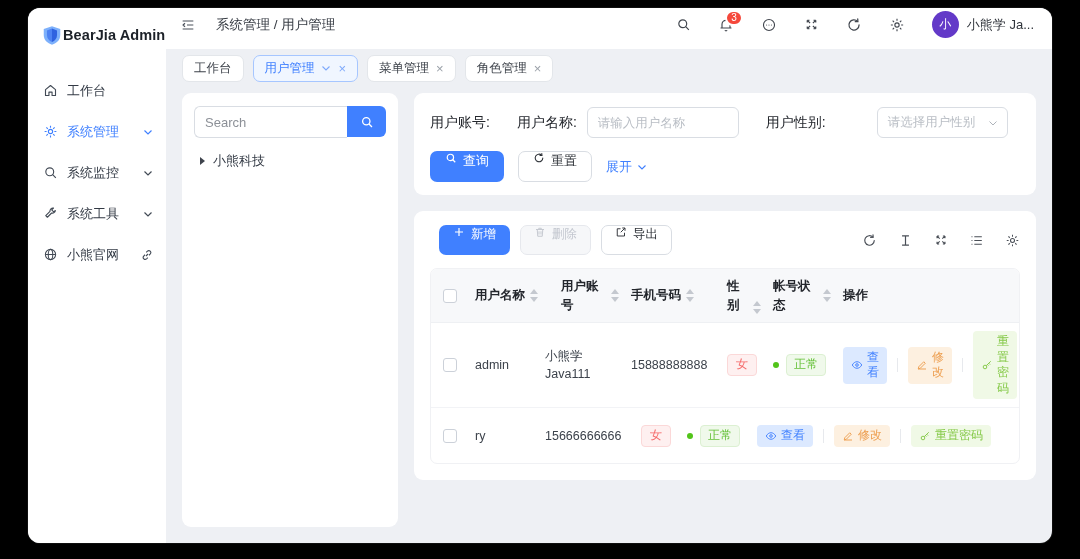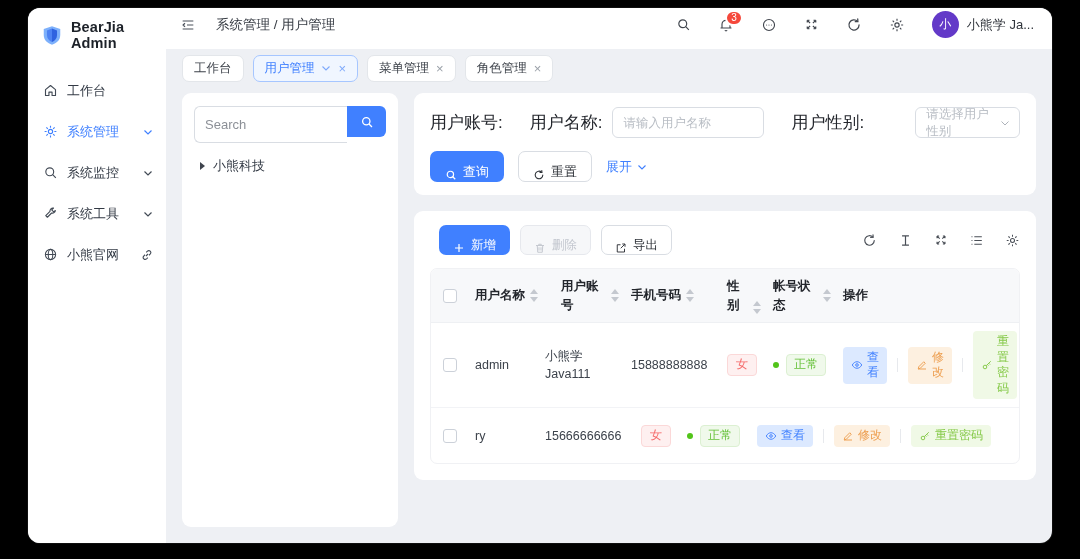--- a/index.html
+++ b/index.html
@@ -7,21 +7,21 @@
   .window { position:absolute; left:28px; top:8px; width:1024px; height:535px; background:#eef0f4; border-radius:12px; overflow:hidden; display:flex; box-shadow:0 0 0 1px rgba(255,255,255,.06); }
 
   
   .ic { display:inline-flex; align-items:center; justify-content:center; flex:none; }
   .ic svg { width:100%; height:100%; display:block; }
   .i14 { width:14px; height:14px; } .i15 { width:15px; height:15px; }
   .i16 { width:16px; height:16px; } .i12 { width:12px; height:12px; }
 
   
   .sidebar { width:138px; background:#fff; flex:none; display:flex; flex-direction:column; }
-  .logo { height:54px; display:flex; align-items:center; gap:8px; padding:0 0 0 13px; }
+  .logo { height:54px; display:flex; align-items:center; padding:0 0 0 13px; }
   .logo-ic { width:22px; height:22px; }
   .logo-text { font-size:14.5px; font-weight:bold; color:#1c2128; letter-spacing:.1px; }
   .menu { padding-top:8px; display:flex; flex-direction:column; }
   .mitem { height:41px; display:flex; align-items:center; gap:9px; padding:0 12px 0 15px; font-size:13px; color:#333a45; cursor:pointer; }
   .mitem .ic { color:#424a55; }
   .mitem.active, .mitem.active .ic { color:#4080ff; }
   .m-chev { margin-left:auto; color:#717680; }
 
   
   .main { flex:1; display:flex; flex-direction:column; min-width:0; }
@@ -39,40 +39,40 @@
   .tabbar { height:38px; display:flex; align-items:center; gap:9px; padding:0 16px; }
   .tab { height:27px; display:flex; align-items:center; gap:5px; padding:0 11px; background:#fff; border:1px solid #e3e6ea; border-radius:7px; font-size:12.5px; color:#3e434b; cursor:pointer; }
   .tab.active { background:#f0f6ff; border-color:#a6c6ff; color:#4080ff; }
   .tab .x { font-size:13px; color:#9aa0a8; line-height:1; margin-left:2px; }
   .tab.active .x, .tab.active .ic { color:#7ea9fb; }
 
   
   .content { flex:1; display:flex; gap:16px; padding:6px 16px 16px; min-height:0; }
   .tree-card { width:216px; flex:none; background:#fff; border-radius:9px; padding:13px 12px; display:flex; flex-direction:column; gap:14px; }
   .sgroup { display:flex; }
-  .sgroup input { flex:1; min-width:0; height:37px; border:1px solid #d9dde3; border-right:none; border-radius:6px 0 0 6px; padding:0 10px; font-size:13px; color:#333; outline:none; }
+  .sgroup input { flex:1; min-width:0; height:32px; border:1px solid #d9dde3; border-right:none; border-radius:6px 0 0 6px; padding:0 10px; font-size:13px; color:#333; outline:none; }
   .sgroup input::placeholder { color:#8c9097; }
   .sbtn { width:39px; height:31px; background:#4080ff; border:none; border-radius:0 6px 6px 0; color:#fff; display:flex; align-items:center; justify-content:center; cursor:pointer; }
   .tree-node { display:flex; align-items:center; gap:8px; font-size:13px; color:#333a45; padding-left:6px; cursor:pointer; }
   .tcaret { width:0; height:0; border-left:5px solid #3f444d; border-top:4px solid transparent; border-bottom:4px solid transparent; }
 
   .right-col { flex:1; display:flex; flex-direction:column; gap:16px; min-width:0; }
   .card { background:#fff; border-radius:9px; }
 
   
   .filter-card { padding:14px 16px 13px; }
   .frow { display:flex; align-items:center; gap:10px; flex-wrap:nowrap; }
-  .flabel { font-size:17px; color:#23262c; white-space:nowrap; }
+  .flabel { font-size:14px; color:#23262c; white-space:nowrap; }
   .flabel.gap { margin-left:17px; }
   .finput { width:152px; height:31px; border:1px solid #d9dde3; border-radius:6px; padding:0 10px; font-size:12.5px; color:#333; outline:none; }
   .finput::placeholder { color:#b8bdc4; }
   .fselect { width:131px; height:31px; border:1px solid #d9dde3; border-radius:6px; padding:0 8px 0 10px; font-size:12.5px; color:#b8bdc4; display:flex; align-items:center; justify-content:space-between; cursor:pointer;margin-left:41px; }
   .fselect .ic { color:#aeb3ba; }
   .btnrow { display:flex; align-items:center; gap:14px; margin-top:13px; }
-  .btn { height:31px; border-radius:7px; display:flex; align-items:flex-end; gap:6px; font-size:13px; padding:0 14px; cursor:pointer; border:1px solid transparent; }
+  .btn { height:31px; border-radius:7px; display:flex; align-items:flex-start; gap:6px; font-size:13px; padding:0 14px; cursor:pointer; border:1px solid transparent; }
   .btn-primary { background:#4080ff; color:#fff; }
   .btn-plain { background:#fff; color:#2e3238; border-color:#d9dde3; }
   .link-expand { display:flex; align-items:center; gap:4px; color:#4080ff; font-size:13px; cursor:pointer; }
 
   
   .table-card { padding:14px 16px 16px; }
   .tbar { display:flex; align-items:center; gap:10px;padding-left:9px; }
   .btn-sm { height:30px; padding:0 13px; font-size:12.5px; }
   .btn-disabled { background:#f6f7f9; color:#c3c7cf; border-color:#e6e8ed; cursor:not-allowed; }
   .tbar-right { margin-left:auto; display:flex; align-items:center; gap:21px; color:#4a4f57; }

